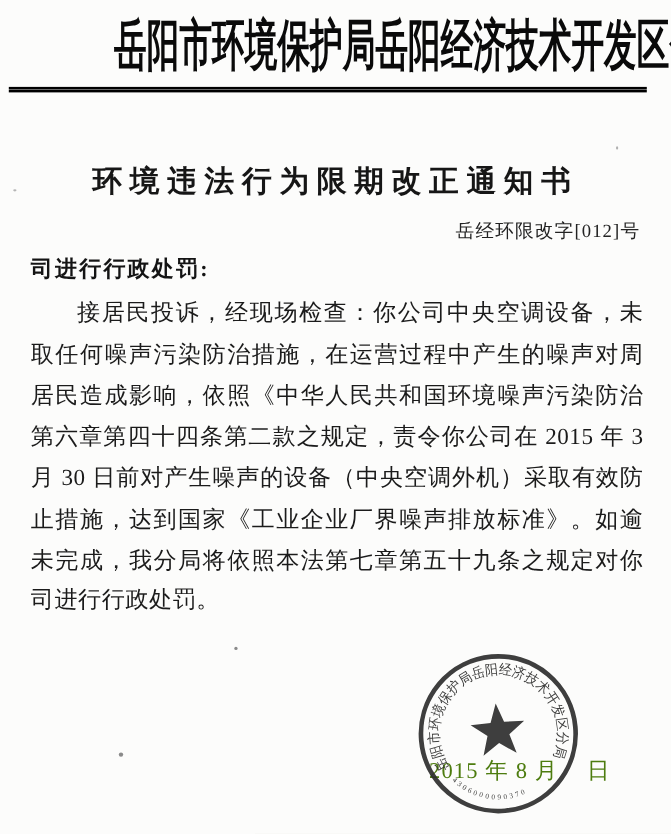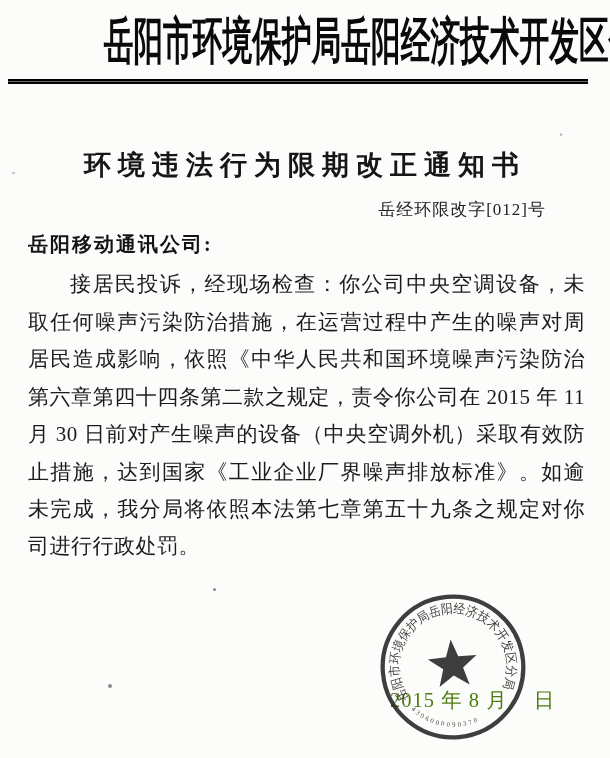--- a/index.html
+++ b/index.html
@@ -31,21 +31,21 @@
   }
   
   .doc-title{
     position:absolute;top:147px;left:0;width:610px;
     text-align:center;
     font-size:27px;font-weight:700;letter-spacing:7px;
     color:#161616;
   }
   .doc-number{
     position:absolute;top:198px;left:0;width:610px;
-    text-align:right;padding-right:64px;box-sizing:border-box;
+    text-align:right;padding-right:28px;box-sizing:border-box;
     font-size:17px;color:#222;letter-spacing:1px;
   }
   
   .recipient{
     position:absolute;top:231px;left:28px;
     font-size:20px;font-weight:600;color:#141414;letter-spacing:2px;
   }
   .body-text{
     position:absolute;top:266px;left:28px;width:557px;
     font-size:21px;color:#1b1b1b;
@@ -88,27 +88,27 @@
 <div class="page">
 
   <div class="agency">岳阳市环境保护局岳阳经济技术开发区分局</div>
 
   <div class="header-rule"></div>
 
   <div class="doc-title">环境违法行为限期改正通知书</div>
 
   <div class="doc-number">岳经环限改字[012]号</div>
 
-  <div class="recipient">岳阳移动通讯公司:</div>
+  <div class="recipient">司进行行政处罚:</div>
 
   <div class="body-text">
     <div class="body-line jl first">接居民投诉，经现场检查：你公司中央空调设备，未采</div>
     <div class="body-line jl">取任何噪声污染防治措施，在运营过程中产生的噪声对周边</div>
     <div class="body-line jl">居民造成影响，依照《中华人民共和国环境噪声污染防治法》</div>
-    <div class="body-line jl">第六章第四十四条第二款之规定，责令你公司在 2015 年 11</div>
+    <div class="body-line jl">第六章第四十四条第二款之规定，责令你公司在 2015 年 3</div>
     <div class="body-line jl">月 30 日前对产生噪声的设备（中央空调外机）采取有效防</div>
     <div class="body-line jl">止措施，达到国家《工业企业厂界噪声排放标准》。如逾期</div>
     <div class="body-line jl">未完成，我分局将依照本法第七章第五十九条之规定对你公</div>
     <div class="body-line last">司进行行政处罚。</div>
   </div>
 
   <div class="date-line">
     <span>2015 年 8 月</span>
     <span class="date-gap"></span>
     <span>日</span>

